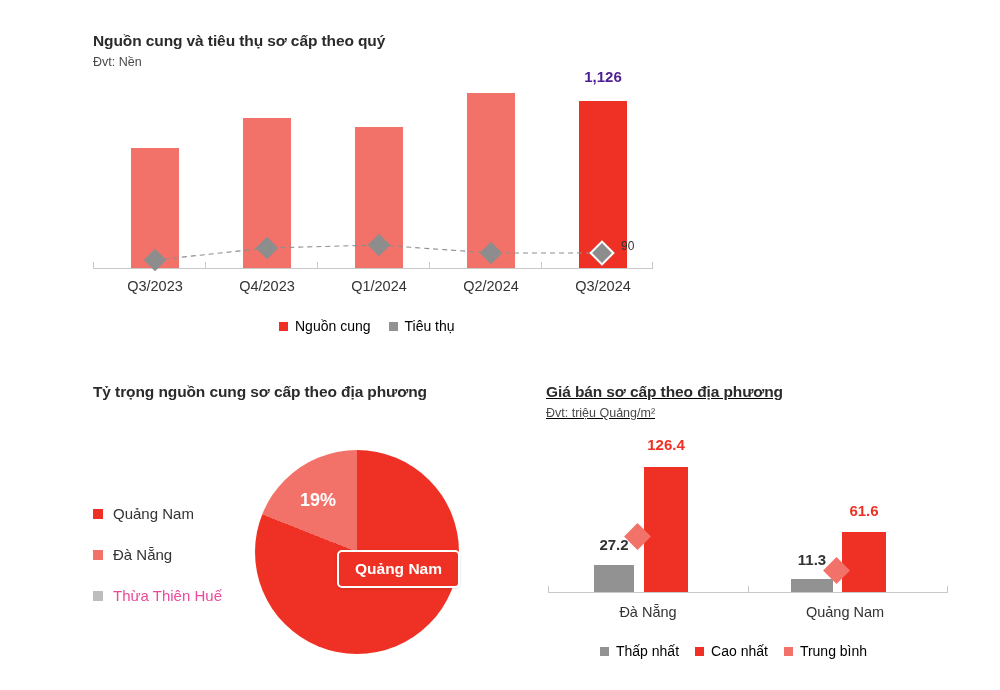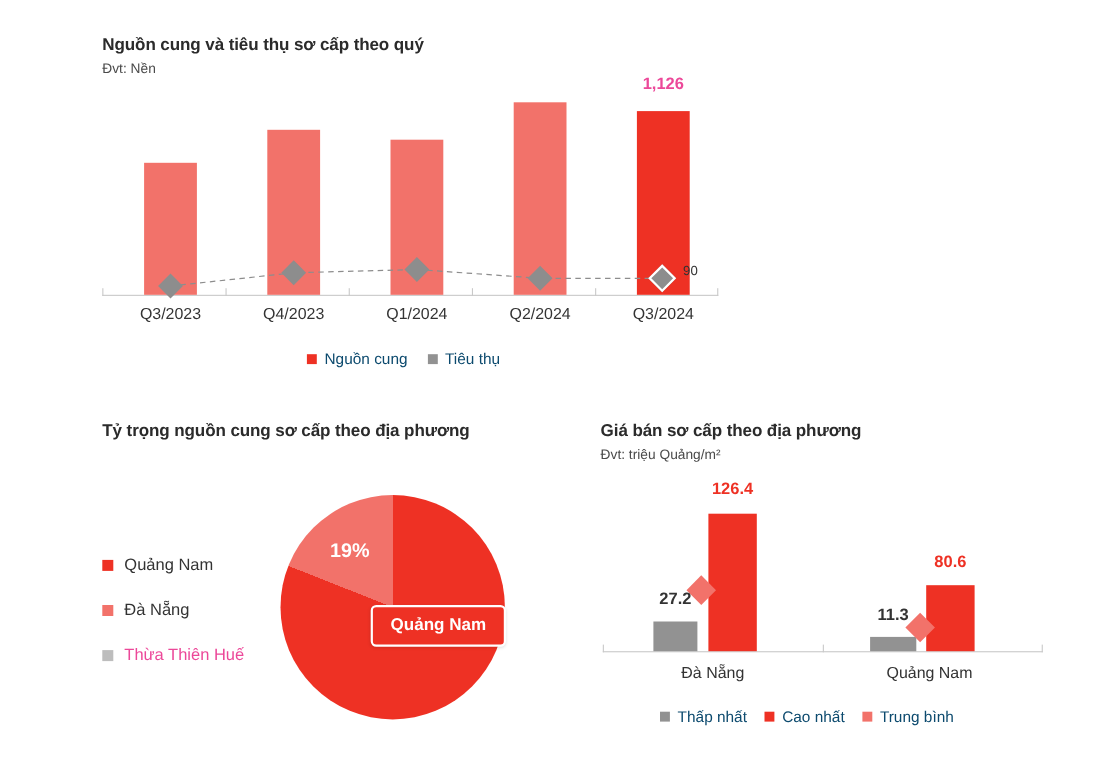--- a/index.html
+++ b/index.html
@@ -65,21 +65,21 @@
   
   .legend {
     position: absolute;
     display: flex;
     align-items: center;
     gap: 18px;
     white-space: nowrap;
   }
   .legend-item { display: flex; align-items: center; gap: 7px; }
   .legend-swatch { width: 9px; height: 9px; display: inline-block; }
-  .legend-text { font-size: 14px; color: #0c4a6e; }
+  .legend-text { font-size: 14px; color: #000000; }
 
   
   .pie-wrap { position: absolute; }
   .pie { position: absolute; border-radius: 50%; }
   .pie-pct {
     position: absolute;
     color: #ffffff;
     font-size: 18px;
     font-weight: bold;
     white-space: nowrap;
@@ -136,21 +136,21 @@
     <svg style="position:absolute; left:0; top:0; width:560px; height:210px; overflow:visible;">
       <polyline points="62,200 174,188 286,185 398,193 510,193" fill="none" stroke="#8d8d8d" stroke-width="1.1" stroke-dasharray="5,4"></polyline>
     </svg>
 
     <div class="diamond" style="left:54px;  top:192px; width:16px; height:16px; background:#8d8d8d;"></div>
     <div class="diamond" style="left:166px; top:180px; width:16px; height:16px; background:#8d8d8d;"></div>
     <div class="diamond" style="left:278px; top:177px; width:16px; height:16px; background:#8d8d8d;"></div>
     <div class="diamond" style="left:390px; top:185px; width:16px; height:16px; background:#8d8d8d;"></div>
     <div class="diamond outlined" style="left:500px; top:184px; width:18px; height:18px; background:#8d8d8d;"></div>
 
-    <div class="bar-label" style="left:470px; top:8px; width:80px; color:#ec4899;">1,126</div>
+    <div class="bar-label" style="left:470px; top:8px; width:80px; color:#4c1d95;">1,126</div>
     <div class="bar-label" style="left:528px; top:179px; width:60px; text-align:left; color:#333333; font-weight:normal; font-size:12px;">90</div>
 
     <div class="cat-label" style="left:6px;   top:218px; width:112px;">Q3/2023</div>
     <div class="cat-label" style="left:118px; top:218px; width:112px;">Q4/2023</div>
     <div class="cat-label" style="left:230px; top:218px; width:112px;">Q1/2024</div>
     <div class="cat-label" style="left:342px; top:218px; width:112px;">Q2/2024</div>
     <div class="cat-label" style="left:454px; top:218px; width:112px;">Q3/2024</div>
   </div>
 
   <div class="legend" style="left:279px; top:318px;">
@@ -187,21 +187,21 @@
 
     <div class="pie" style="left:0; top:0; width:204px; height:204px;
                 background: conic-gradient(from 0deg, #ee3124 0deg 291.6deg, #f2726a 291.6deg 360deg);"></div>
 
     <div class="pie-pct" style="left:45px; top:40px;">19%</div>
     <div class="pie-pct" style="left:92px; top:78px;margin-top:26px;">81%</div>
 
     <div class="tooltip-badge" style="left:82px; top:100px;">Quảng Nam</div>
   </div>
 
-  <div class="panel" style="left:546px; top:383px;">
+  <div class="panel" style="left:546px; top:383px;text-decoration:underline;">
     <div class="chart-title">Giá bán sơ cấp theo địa phương</div>
     <div class="chart-sub">Đvt: triệu Quảng/m²</div>
   </div>
 
   <div class="plot" style="left:548px; top:436px; width:400px; height:160px;">
 
     <div class="axis-line" style="top:156px;"></div>
     <div class="tick" style="left:0px;   top:150px; height:7px;"></div>
     <div class="tick" style="left:200px; top:150px; height:7px;"></div>
     <div class="tick" style="left:399px; top:150px; height:7px;"></div>
@@ -211,21 +211,21 @@
     <div class="diamond" style="left:80px; top:91px; width:19px; height:19px; background:#f2726a;"></div>
 
     <div class="bar-label" style="left:26px; top:100px; width:80px; color:#333333;">27.2</div>
     <div class="bar-label" style="left:78px; top:0px; width:80px; color:#ee3124;">126.4</div>
 
     <div class="bar" style="left:243px; bottom:4px; width:42px; height:13px;  background:#929292;"></div>
     <div class="bar" style="left:294px; bottom:4px; width:44px; height:60px;  background:#ee3124;"></div>
     <div class="diamond" style="left:279px; top:125px; width:19px; height:19px; background:#f2726a;"></div>
 
     <div class="bar-label" style="left:224px; top:115px; width:80px; color:#333333;">11.3</div>
-    <div class="bar-label" style="left:276px; top:66px; width:80px; color:#ee3124;">80.6</div>
+    <div class="bar-label" style="left:276px; top:66px; width:80px; color:#ee3124;">61.6</div>
 
     <div class="cat-label" style="left:40px;  top:168px; width:120px;">Đà Nẵng</div>
     <div class="cat-label" style="left:237px; top:168px; width:120px;">Quảng Nam</div>
   </div>
 
   <div class="legend" style="left:600px; top:643px; gap:16px;">
     <div class="legend-item">
       <span class="legend-swatch" style="background:#929292;"></span>
       <span class="legend-text">Thấp nhất</span>
     </div>

